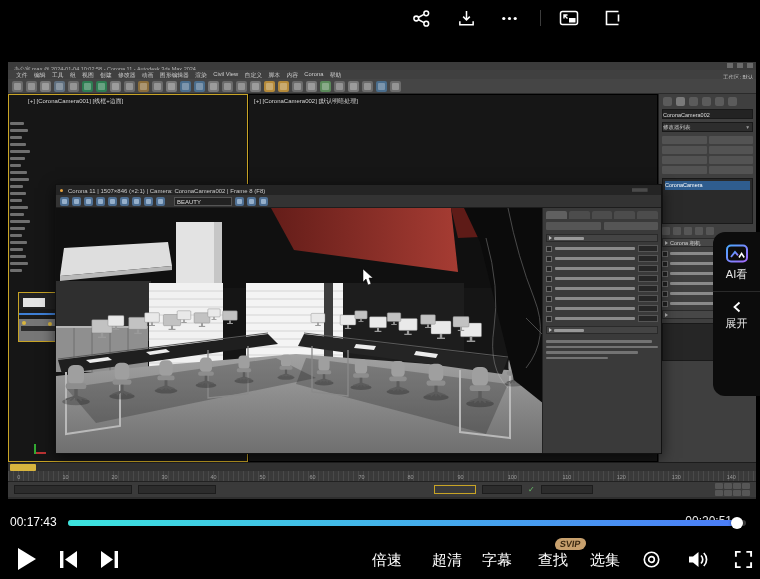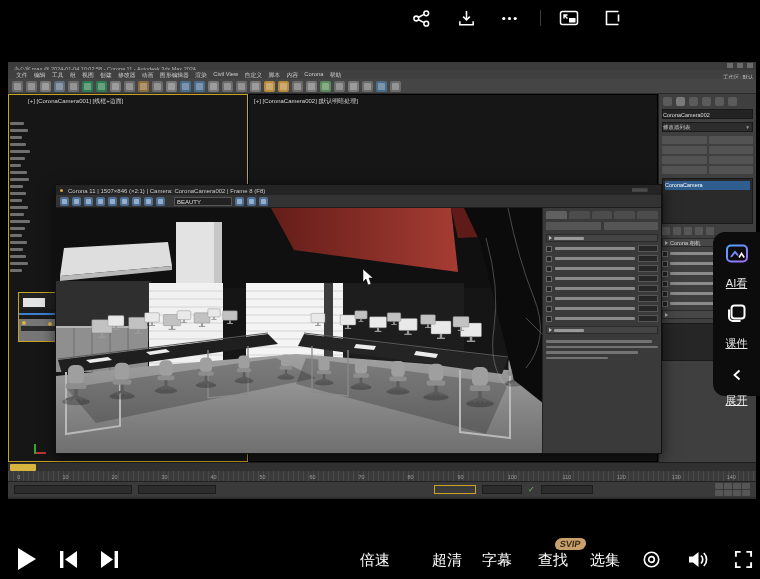--- a/index.html
+++ b/index.html
@@ -118,21 +118,21 @@
   .st-box{height:9px;background:#2c2c2c;border:1px solid #1d1d1d;}
   .st-ybox{height:9px;width:42px;background:transparent;border:1px solid #c8a425;}
   .st-check{color:#69c06a;font-size:8px;line-height:8px;}
   .st-nav{margin-left:auto;display:grid;grid-template-columns:repeat(4,8px);grid-auto-rows:6px;gap:1px;}
   .st-nav i{background:#565656;display:block;border-radius:1px;}
 
   
   .ai-panel{position:absolute;right:0;top:196px;width:47px;height:164px;background:#0c0c0c;border-radius:12px 0 0 12px;
     display:flex;flex-direction:column;align-items:center;padding-top:12px;gap:2px;}
   .ai-item{display:flex;flex-direction:column;align-items:center;cursor:pointer;width:100%;}
-  .ai-item .lbl{font-size:11px;color:#e8e8e8;margin-top:12px;text-decoration:underline;}
+  .ai-item .lbl{font-size:11px;color:#e8e8e8;margin-top:3px;}
   .ai-div{width:100%;height:1px;background:#2a2a2a;margin:7px 0;}
 
   
   .progress-row{position:absolute;left:0;top:512px;width:760px;height:28px;}
   .cur-time{position:absolute;left:10px;top:3px;font-size:12px;color:#fff;}
   .seek{position:absolute;left:68px;top:0;width:678px;height:22px;cursor:pointer;}
   .tot-time{position:absolute;right:14px;top:2px;font-size:12px;color:#e8e8e8;z-index:0;}
   .seek-track{position:absolute;left:0;top:8px;width:100%;height:6px;border-radius:3px;background:#3a3a3a;z-index:1;}
   .seek-fill{position:absolute;left:0;top:8px;height:6px;border-radius:3px;
     background:linear-gradient(90deg,var(--prog1),var(--prog2));z-index:2;}
@@ -702,58 +702,60 @@
             <stop offset="0" stop-color="#4aa8ff"></stop>
                 <stop offset="1" stop-color="#a56bff"></stop>
               </linearGradient>
             </defs>
           <rect x="1" y="1.5" width="20" height="16" rx="4" fill="none" stroke="url(#aig)" stroke-width="2"></rect>
           <path d="M5 13l4-5 3 3.4" stroke="url(#aig)" stroke-width="1.8" fill="none"></path>
           <path d="M13 13.5l2.6-4 2.6 4" stroke="#fff" stroke-width="1.6" fill="none"></path>
         </svg>
         <span class="lbl">AI看</span>
       </div>
-      <div class="ai-item" style="margin-top:10px">
-        <svg width="21" height="21" viewBox="0 0 21 21">
-          <rect x="5.5" y="2.5" width="13" height="13" rx="3" fill="none" stroke="#fff" stroke-width="2"></rect>
-          <path d="M3 6.5v7.5a4 4 0 0 0 4 4h7.5" fill="none" stroke="#fff" stroke-width="2"></path>
-        </svg>
-        <span class="lbl">课件</span>
-      </div>
       <div class="ai-div"></div>
       <div class="ai-item">
         <svg width="12" height="12" viewBox="0 0 12 12">
           <path d="M8.5 1.5 3.5 6l5 4.5" fill="none" stroke="#fff" stroke-width="1.8"></path>
         </svg>
         <span class="lbl">展开</span>
       </div>
     </div>
   </div>
 
+  <div class="progress-row">
+    <span class="cur-time">00:17:43</span>
+    <div class="seek">
+      <span class="tot-time">00:20:51</span>
+      <span class="seek-track"></span>
+      <span class="seek-fill" id="seek-fill" style="width: 98.7%;"></span>
+      <span class="seek-knob" id="seek-knob" style="left: calc(98.7% - 6px);"></span>
+    </div>
+  </div>
 
   <div class="controls">
     <span class="cbtn" style="left:18px">
       <svg width="19" height="22" viewBox="0 0 19 22">
           <polygon points="0,0 0,22 18,11" fill="#fff"></polygon>
         </svg>
     </span>
     <span class="cbtn" style="left:60px;top:11px">
       <svg width="18" height="17" viewBox="0 0 18 17">
         <rect x="0" y="0" width="3.4" height="17" fill="#fff"></rect>
           <polygon points="17,0 5,8.5 17,17" fill="#fff"></polygon>
         </svg>
     </span>
     <span class="cbtn" style="left:100px;top:11px">
       <svg width="18" height="17" viewBox="0 0 18 17">
         <rect x="14.6" y="0" width="3.4" height="17" fill="#fff"></rect>
           <polygon points="1,0 13,8.5 1,17" fill="#fff"></polygon>
         </svg>
     </span>
 
-    <span class="clabel" style="left:360px">倍速</span>
+    <span class="clabel" style="left:372px">倍速</span>
     <span class="clabel" style="left:432px">超清</span>
     <span class="clabel" style="left:482px">字幕</span>
     <span class="clabel" style="left:538px">查找</span>
     <span class="svip">SVIP</span>
     <span class="clabel" style="left:590px">选集</span>
 
     <span class="cbtn" style="left:642px;top:10px">
       <svg width="19" height="19" viewBox="0 0 20 20">
           <g stroke="#fff" stroke-width="1.7" fill="none">
         <circle cx="10" cy="10" r="7.6"></circle>

